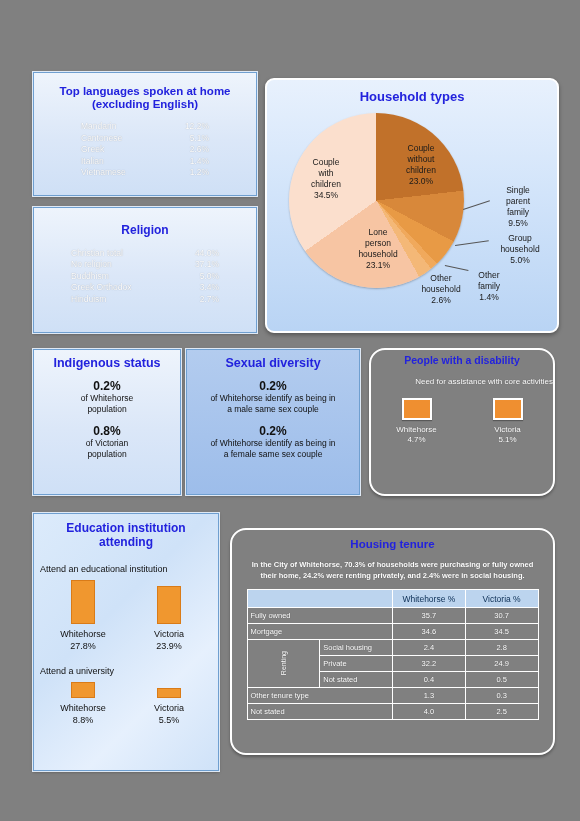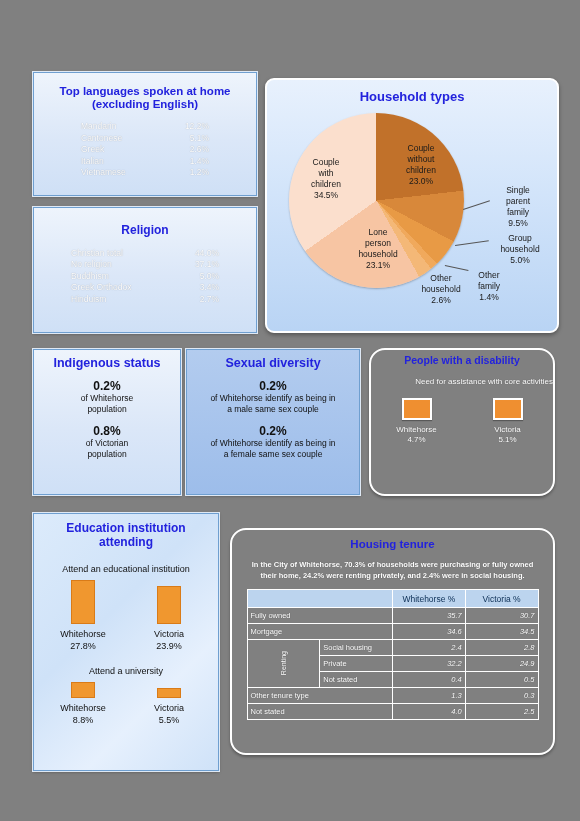--- a/index.html
+++ b/index.html
@@ -73,42 +73,42 @@
   .dis-item{text-align:center;width:70px;}
   .bar-box{width:26px;height:18px;margin:0 auto 5px;background:#ef8f30;
            border:2px solid #fff;box-shadow:0 1px 1px rgba(0,0,0,.3);}
   .dis-item .nm{font-size:8px;color:#fff;line-height:10px;text-shadow:0 0 1px rgba(0,0,0,.4);}
   .dis-item .pc{font-size:8px;color:#fff;line-height:10px;text-shadow:0 0 1px rgba(0,0,0,.4);}
 
   
   #education{left:33px;top:513px;width:186px;height:258px;padding:8px 6px 0;
      background:linear-gradient(135deg,#dcebfb 0%,#cfe2f8 40%,#e6f0fd 70%,#cfe2f8 100%);}
   #education .card-title{font-size:12px;}
-  .edu-sec-t{text-align:center;font-size:9px;color:#111;margin-top:14px;}
+  .edu-sec-t{text-align:left;font-size:9px;color:#111;margin-top:14px;}
   .edu-row{display:flex;justify-content:space-around;align-items:flex-end;margin-top:8px;height:46px;}
   .edu-item{text-align:center;width:72px;}
   .edu-bar{background:#f0972f;border:1px solid #d97b18;margin:0 auto 4px;width:22px;}
   .edu-item .nm{font-size:9px;color:#111;line-height:12px;}
   .edu-item .pc{font-size:9px;color:#111;line-height:12px;}
 
   
   #housing{left:230px;top:528px;width:325px;height:227px;padding:8px 10px 0;
      background:#808080;border:2px solid #ffffff;border-radius:16px;
      box-shadow:0 2px 3px rgba(0,0,0,.3);}
   #housing .card-title{font-size:11.5px;}
   .house-desc{font-size:7.5px;color:#fff;text-align:center;line-height:11px;margin:8px 4px 0;
               text-shadow:0 0 1px rgba(0,0,0,.4);font-weight:bold;}
   table.housing{border-collapse:collapse;width:292px;margin:8px auto 0;table-layout:fixed;}
   table.housing td,table.housing th{
      border:1px solid #ffffff;font-size:7.5px;color:#ffffff;
      padding:1px 3px;height:13px;font-weight:normal;text-shadow:0 0 1px rgba(0,0,0,.4);}
   table.housing thead th{background:#bcd4ee;color:#0b2e55;text-shadow:none;font-weight:normal;
      font-size:8.5px;text-align:center;height:15px;}
   table.housing thead th.blank{background:#bcd4ee;}
-  td.num{text-align:right;font-style:italic;}
+  td.num{text-align:center;}
   td.lbl{text-align:left;}
   td.vert{width:14px;padding:0;text-align:center;vertical-align:middle;}
   .vert span{writing-mode:vertical-rl;transform:rotate(180deg);font-size:7px;display:inline-block;}
 </style>
 </head>
 <body>
 
 <div class="panel card-sq" id="languages">
   <div class="card-title">Top languages spoken at home (excluding English)</div>
   <div class="kv-list">

